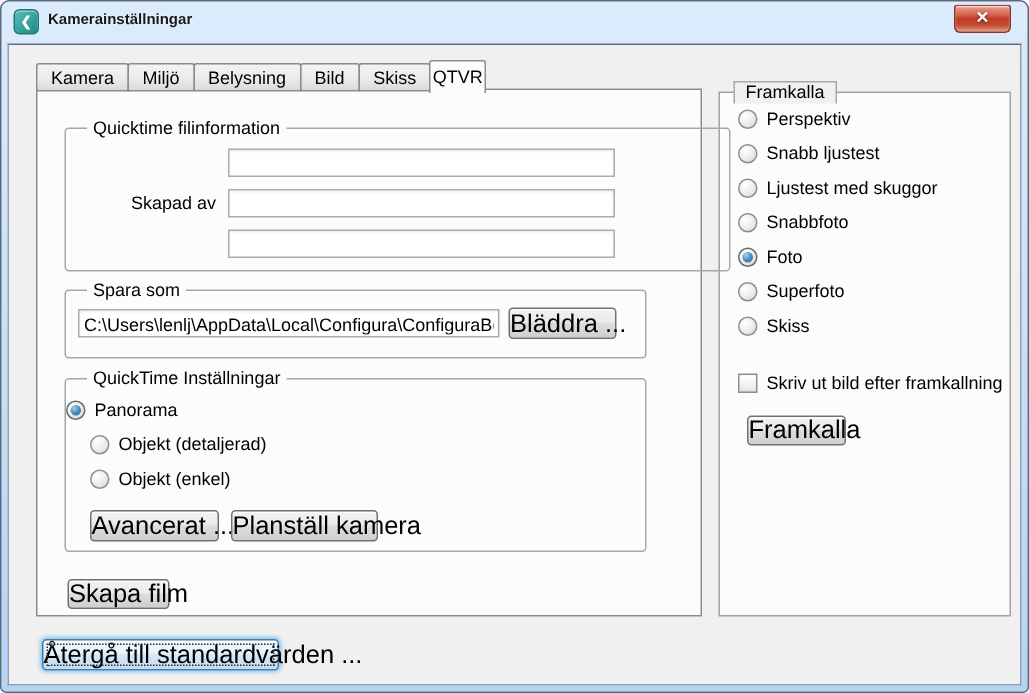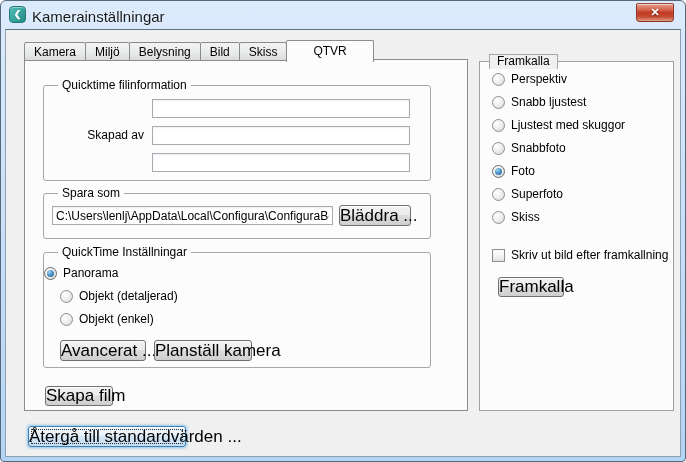--- a/index.html
+++ b/index.html
@@ -34,23 +34,24 @@
     color: #fff;
     font-size: 9px;
     font-weight: bold;
     line-height: 15px;
     text-align: center;
     box-shadow: inset 0 1px 0 rgba(255,255,255,.4);
   }
   .title-text {
     position: absolute;
     left: 31px; top: 7px;
-    font-size: 15px;
+    font-size: 10px;
     color: #15191c;
     text-shadow: 0 0 2px rgba(255,255,255,.8);
+    font-weight: bold;
   }
   .close-btn {
     position: absolute;
     top: 2px; right: 11px;
     width: 38px; height: 19px;
     border: 1px solid #8e3123;
     border-top-color: #9c4a3c;
     border-radius: 2px 2px 4px 4px;
     background: linear-gradient(180deg, #e8a094 0%, #d35c44 38%, #c23a24 50%, #c64b31 75%, #e09a84 100%);
     box-shadow: inset 0 1px 0 rgba(255,255,255,.45), inset 0 0 2px rgba(255,255,255,.25);
@@ -83,21 +84,21 @@
     border: 1px solid #8c8c8c;
     border-radius: 2px 2px 0 0;
     background: linear-gradient(180deg, #f2f3f3 0%, #eaebeb 55%, #d9dadb 100%);
     margin-right: -1px;
     text-align: center;
     cursor: default;
     white-space: nowrap;
   }
   .tab.active {
     height: 22px;
-    padding: 3px 26px 0;
+    padding: 3px 1px 0;
     background: #fcfcfc;
     border-bottom: none;
     position: relative;
     z-index: 4;
     margin-bottom: -1px;
   }
   .tab-page {
     position: absolute;
     left: 18px; top: 29px;
     width: 444px; height: 352px;
@@ -224,21 +225,21 @@
       <div class="tab">Kamera</div>
       <div class="tab">Miljö</div>
       <div class="tab">Belysning</div>
       <div class="tab">Bild</div>
       <div class="tab">Skiss</div>
       <div class="tab active">QTVR</div>
     </div>
 
     <div class="tab-page">
 
-      <div class="group" style="left:18px; top:25px; width:388px; height:96px;">
+      <div class="group" style="left:18px; top:25px; width:444px; height:96px;">
         <div class="group-label">Quicktime filinformation</div>
 
         <input class="txt" style="left: 108px; top: 13px; width: 258px;" value="">
 
         <div class="lbl" style="left:0; top:42px; width:100px; text-align:right;">Skapad av</div>
         <input class="txt" style="left: 108px; top: 40px; width: 258px;" value="">
 
         <input class="txt" style="left: 108px; top: 67px; width: 258px;" value="">
       </div>
 

